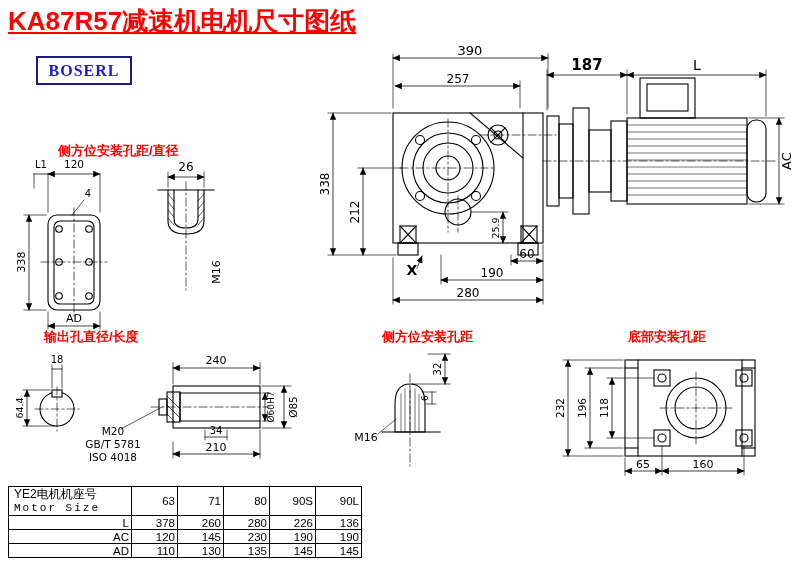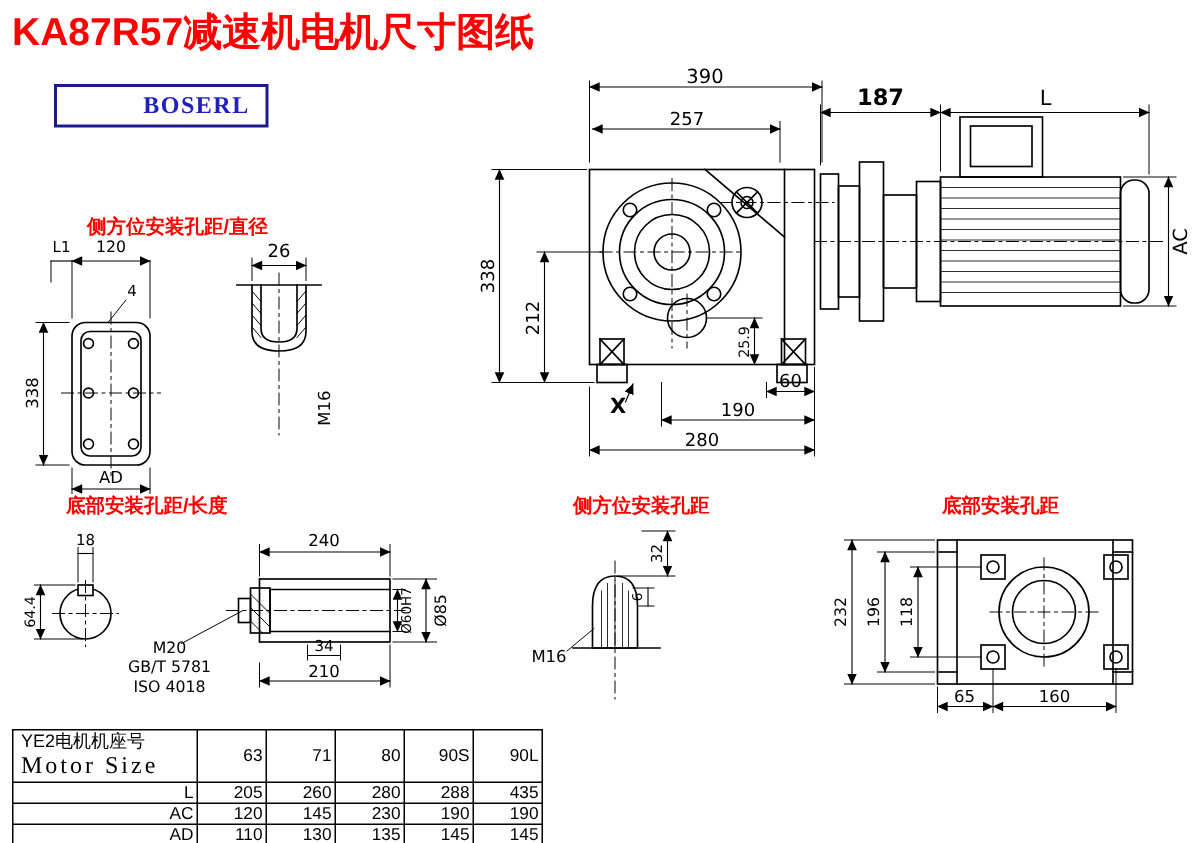--- a/index.html
+++ b/index.html
@@ -1,45 +1,45 @@
 <!DOCTYPE html>
 <html><head>
 <meta charset="utf-8">
 <style>
   html,body{margin:0;padding:0;}
   body{width:800px;height:562px;background:#ffffff;position:relative;overflow:hidden;
        font-family:"Liberation Sans",sans-serif;color:#000;}
   .abs{position:absolute;}
-  #title{left:8px;top:4px;font-size:26px;font-weight:bold;color:#fe0000;white-space:nowrap;}
+  #title{left:8px;top:4px;font-size:26px;font-weight:bold;color:#fe0000;white-space:nowrap;text-decoration:underline;}
   #brand{left:36px;top:56px;width:92px;height:25px;border:2px solid #1b1b8e;color:#2020c0;
          display:flex;align-items:center;justify-content:center;
-         font-family:"Liberation Serif",serif;font-weight:bold;font-size:16px;letter-spacing:1px;padding-left:47px;}
+         font-family:"Liberation Serif",serif;font-weight:bold;font-size:16px;letter-spacing:1px;}
   .seclabel{color:#fe0000;font-weight:bold;font-size:13px;white-space:nowrap;text-align:right;}
   svg{position:absolute;overflow:visible;}
   svg text{font-family:"DejaVu Sans",sans-serif;fill:#000;}
   .ln line,.ln rect,.ln circle,.ln path{stroke:#000;stroke-width:1.1;fill:none;stroke-linecap:square;}
   .ln .thin{stroke-width:0.65;}
   .ln .dl{stroke-width:0.75;}
   .ln .cl{stroke-width:0.65;stroke-dasharray:8 3 2 3;}
   .ln .fin{stroke-width:0.55;}
   .ln .wfill{fill:#fff;}
   table.spec{position:absolute;left:8px;top:486px;border-collapse:collapse;font-size:11.5px;color:#000;border-radius:23px;}
   table.spec td{border:1px solid #000;text-align:right;height:13px;padding:0 2px;}
   table.spec td.size{width:41px;}
   table.spec td.hdr{width:112px;text-align:left;padding:1px 5px;line-height:1.15;font-size:12px;}
-  table.spec .en{font-family:Liberation Serif, serif;letter-spacing:2px;font-size:16px;}
+  table.spec .en{font-family:Liberation Mono, monospace;letter-spacing:2px;font-size:11px;}
 </style>
 </head>
 <body>
 
 <div class="abs" id="title">KA87R57减速机电机尺寸图纸</div>
 <div class="abs" id="brand">BOSERL</div>
 
 <div class="abs seclabel" style="left:58px;top:142px">侧方位安装孔距/直径</div>
-<div class="abs seclabel" style="left:44px;top:328px">底部安装孔距/长度</div>
+<div class="abs seclabel" style="left:44px;top:328px">输出孔直径/长度</div>
 <div class="abs seclabel" style="left:382px;top:328px">侧方位安装孔距</div>
 <div class="abs seclabel" style="left:628px;top:328px">底部安装孔距</div>
 
 <svg style="left:318px;top:46px" width="240" height="272" viewBox="0 0 240 272">
   <defs>
     <marker id="aLm" viewBox="0 0 10 10" refX="0.5" refY="5" markerWidth="8" markerHeight="8" orient="auto" markerUnits="userSpaceOnUse">
         <path d="M9,1 L0,5 L9,9 z" fill="#000" stroke="none"></path>
       </marker>
     <marker id="aRm" viewBox="0 0 10 10" refX="8.5" refY="5" markerWidth="8" markerHeight="8" orient="auto" markerUnits="userSpaceOnUse">
         <path d="M0,1 L9,5 L0,9 z" fill="#000" stroke="none"></path>
@@ -385,25 +385,25 @@
         <div class="en">Motor Size</div>
       </td>
       <td class="size">63</td>
       <td class="size">71</td>
       <td class="size">80</td>
       <td class="size">90S</td>
       <td class="size">90L</td>
     </tr>
     <tr>
       <td>L</td>
-      <td class="size">205</td>
+      <td class="size">378</td>
       <td class="size">260</td>
       <td class="size">280</td>
-      <td class="size">288</td>
-      <td class="size">435</td>
+      <td class="size">226</td>
+      <td class="size">136</td>
     </tr>
     <tr>
       <td>AC</td>
       <td class="size">120</td>
       <td class="size">145</td>
       <td class="size">230</td>
       <td class="size">190</td>
       <td class="size">190</td>
     </tr>
     <tr>

